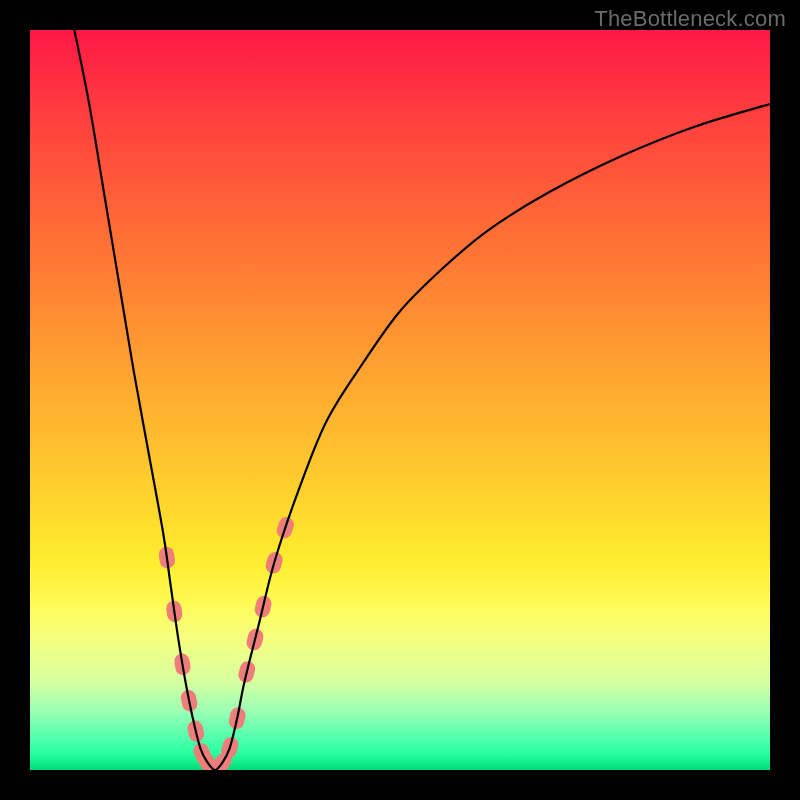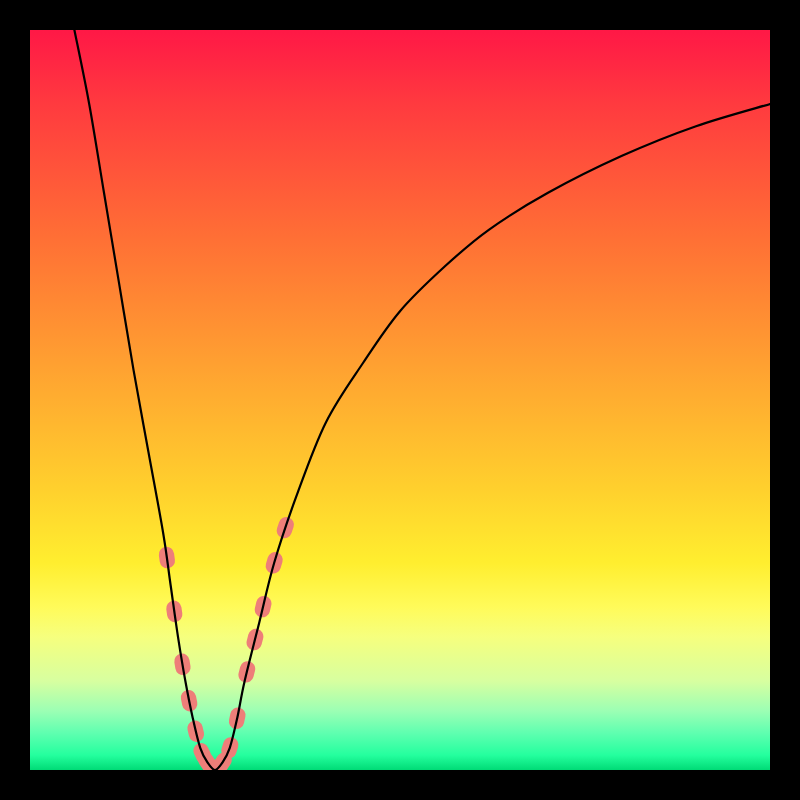--- a/index.html
+++ b/index.html
@@ -68,20 +68,21 @@
   .pills {
     fill: #ee7e79;
     stroke: none;
   }
 </style>
 </head>
 <body>
 
 <div class="stage">
 
+  <div class="watermark">TheBottleneck.com</div>
 
   <div class="plot-frame">
     <svg class="curves" viewBox="0 0 740 740" preserveAspectRatio="none">
       <g class="pills">
           <rect x="-10.80" y="-7.65" width="21.60" height="15.30" rx="7.65" ry="7.65" transform="translate(136.90,527.56) rotate(82.2)"></rect>
           <rect x="-10.80" y="-7.65" width="21.60" height="15.30" rx="7.65" ry="7.65" transform="translate(144.30,581.36) rotate(82.0)"></rect>
           <rect x="-10.80" y="-7.65" width="21.60" height="15.30" rx="7.65" ry="7.65" transform="translate(152.44,634.32) rotate(80.4)"></rect>
           <rect x="-10.80" y="-7.65" width="21.60" height="15.30" rx="7.65" ry="7.65" transform="translate(159.10,670.63) rotate(78.6)"></rect>
           <rect x="-10.80" y="-7.65" width="21.60" height="15.30" rx="7.65" ry="7.65" transform="translate(165.76,701.28) rotate(76.7)"></rect>
           <rect x="-10.80" y="-7.65" width="21.60" height="15.30" rx="7.65" ry="7.65" transform="translate(172.42,723.56) rotate(64.8)"></rect>

